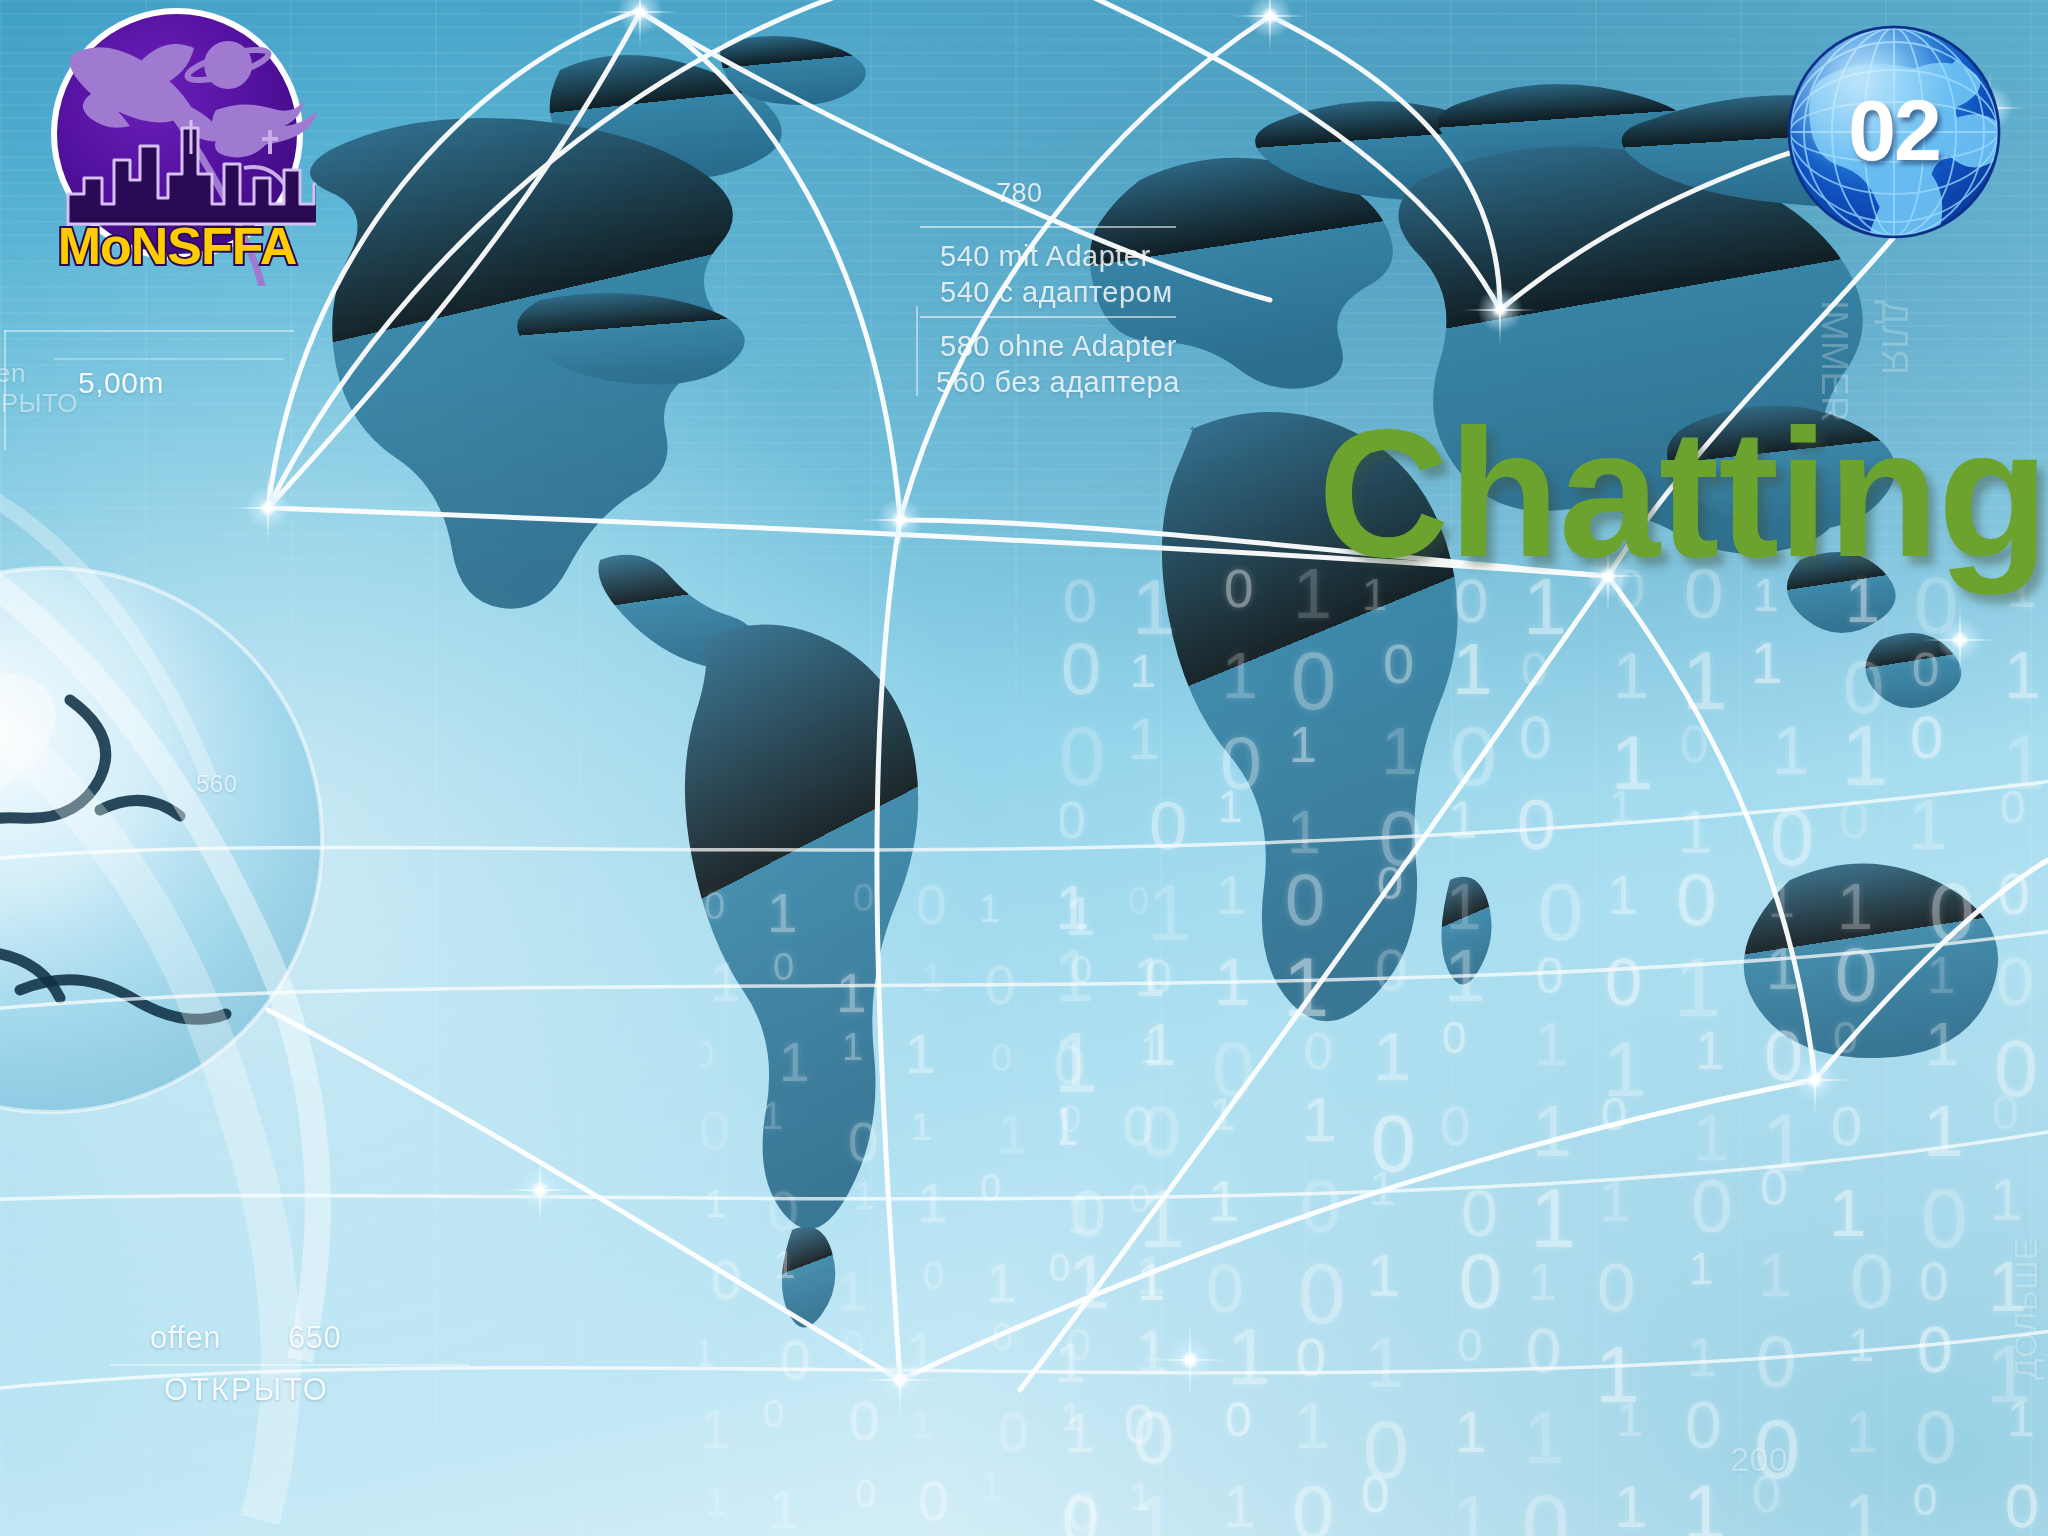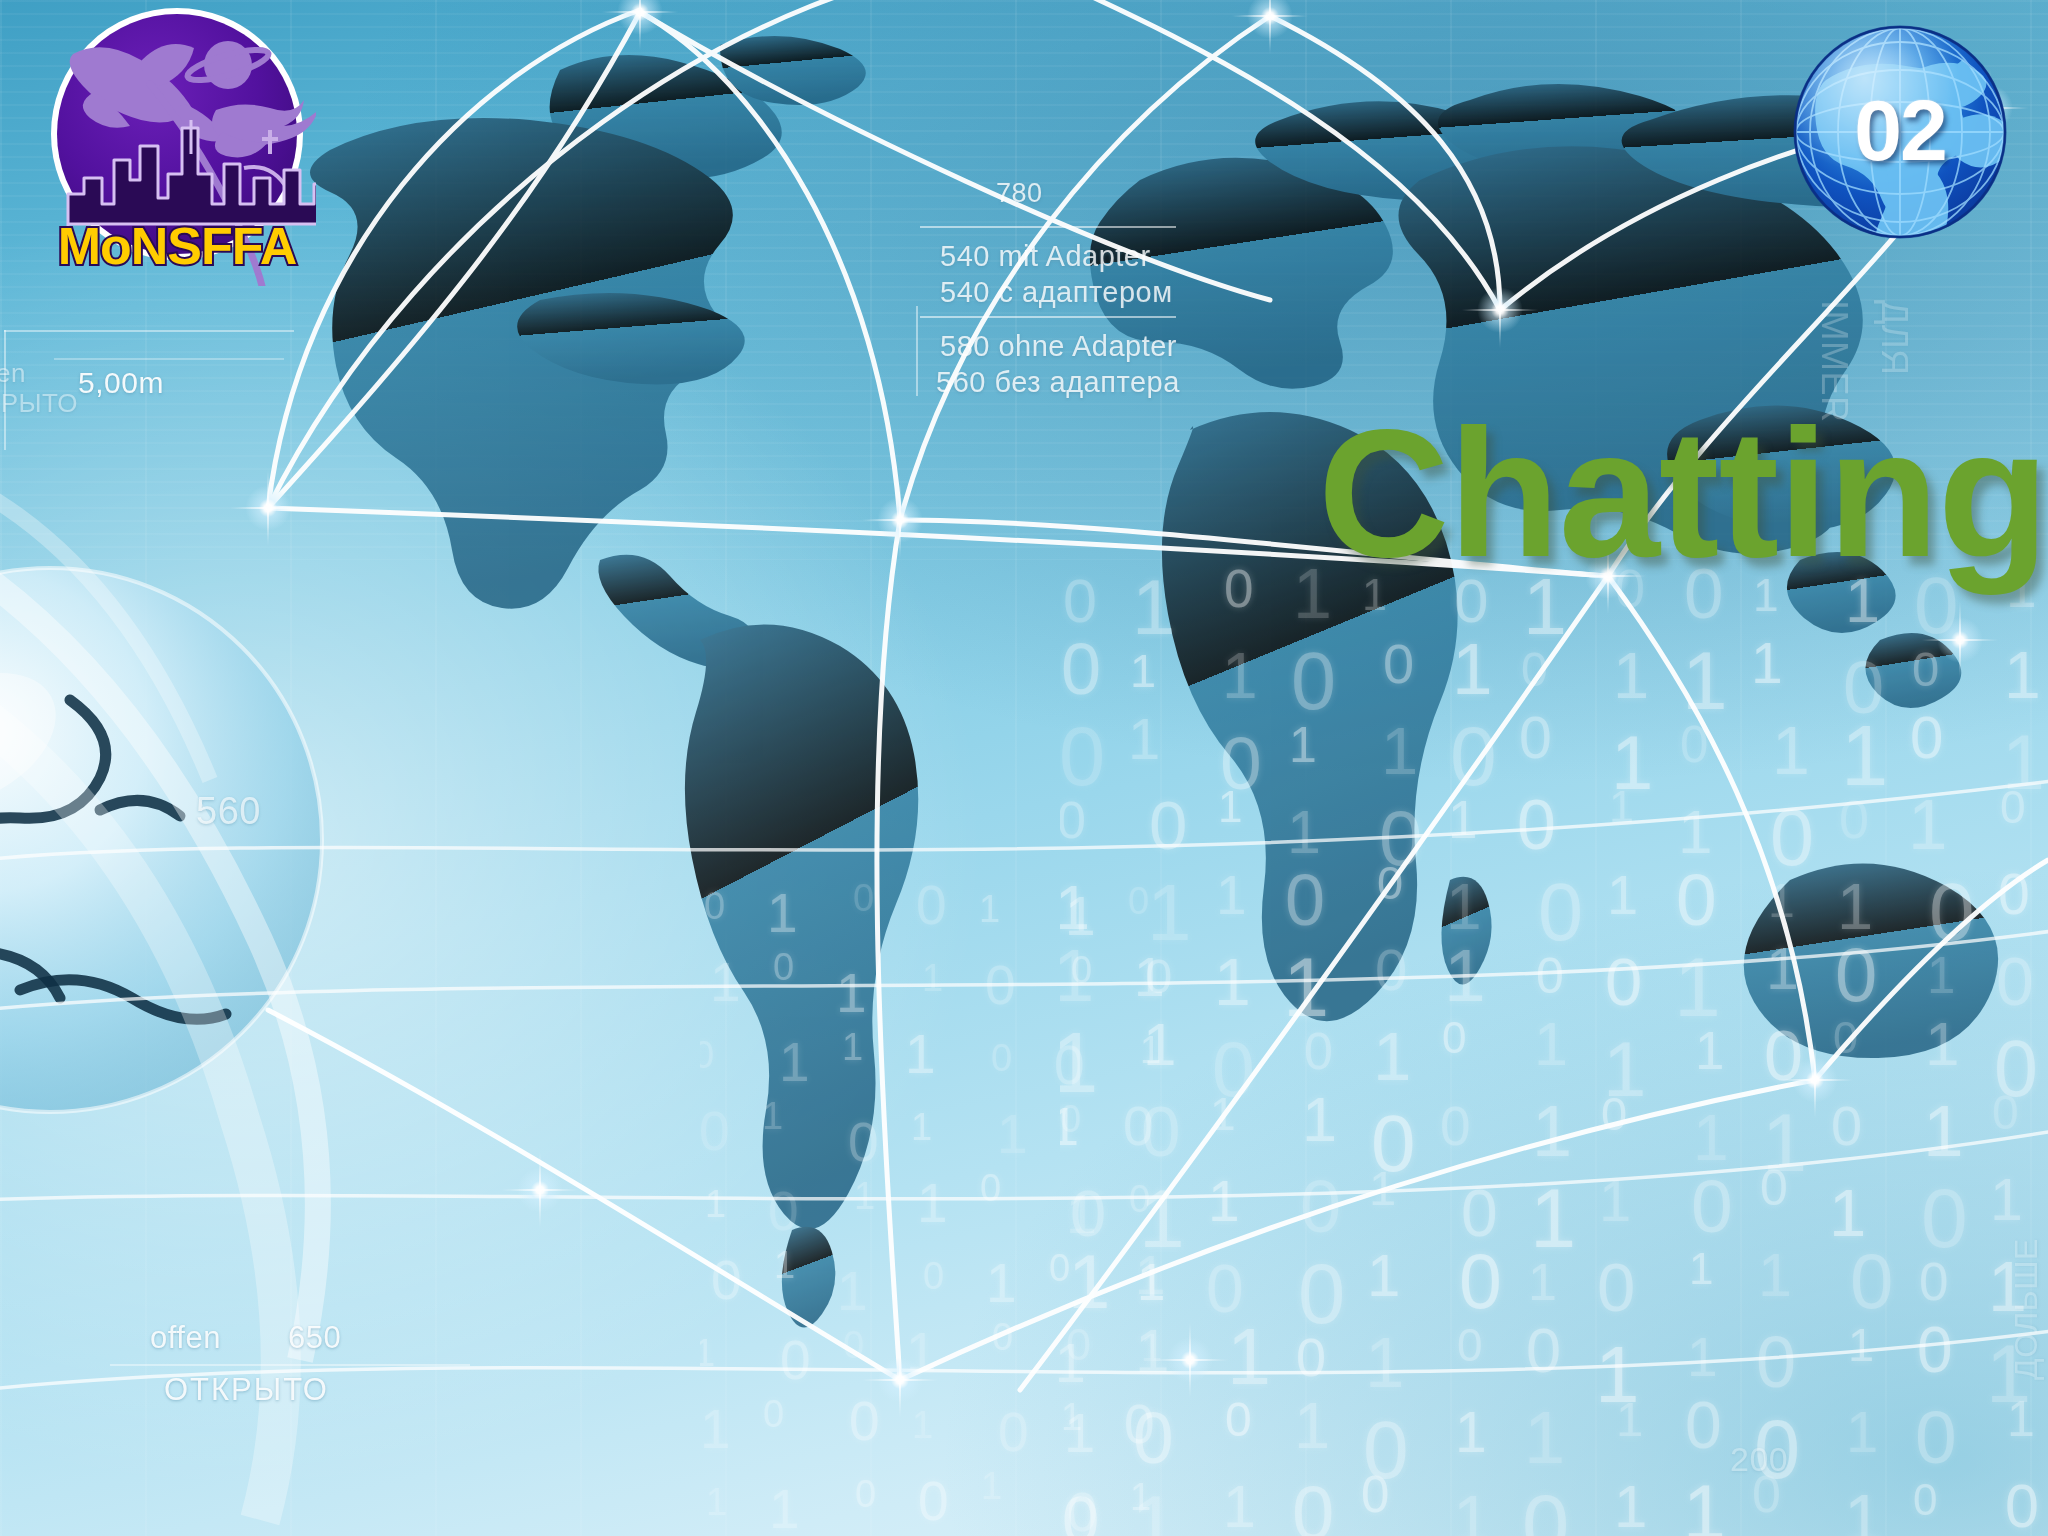--- a/index.html
+++ b/index.html
@@ -120,21 +120,21 @@
     position:absolute; background:rgba(255,255,255,.45); width:2px;
   }
 
   
   .logo {
     position:absolute; left:38px; top:8px; width:278px; height:278px;
   }
 
   
   .badge {
-    position:absolute; right:34px; top:18px; width:228px; height:228px;text-align:center;
+    position:absolute; right:40px; top:18px; width:228px; height:228px;text-align:center;
   }
   .badge-num {
     position:absolute; inset:0;
     display:flex; align-items:center; justify-content:center;
     font-family:"Liberation Sans", sans-serif;
     font-weight:bold; font-size:86px; color:#ffffff;
     letter-spacing:-2px;
     text-shadow: 3px 4px 5px rgba(0,30,80,.55), 0 0 2px rgba(255,255,255,.8);
     padding-bottom:4px;
   }
@@ -494,21 +494,21 @@
 
   <div class="tech-block" style="left:0px; top:330px;">
     <div class="tech-rule" style="left:4px; top:0px; width:290px; opacity:.8;"></div>
     <div class="tech-rule" style="left:54px; top:28px; width:230px; opacity:.55;"></div>
     <div class="tech-vrule" style="left:4px; top:0px; height:120px;"></div>
     <div class="tech-text" style="left:78px; top:36px; font-size:30px; color:rgba(255,255,255,.92);">5,00m</div>
     <div class="tech-text" style="left:-34px; top:28px; font-size:26px; opacity:.6;">offen</div>
     <div class="tech-text" style="left:-52px; top:58px; font-size:26px; opacity:.55;">ОТКРЫТО</div>
   </div>
 
-  <div class="tech-text" style="left:196px; top:770px; font-size:38px; opacity:.80;margin-top:20px;">560</div>
+  <div class="tech-text" style="left:196px; top:770px; font-size:24px; opacity:.80;">560</div>
 
   <div class="tech-block" style="left:150px; top:1320px;">
     <div class="tech-text" style="left:0; top:0; font-size:31px; color:rgba(255,255,255,.88);">offen</div>
     <div class="tech-text" style="left:138px; top:0; font-size:31px; color:rgba(255,255,255,.88);">650</div>
     <div class="tech-rule" style="left:-40px; top:44px; width:360px; opacity:.75;"></div>
     <div class="tech-text" style="left:14px; top:52px; font-size:31px; color:rgba(255,255,255,.88); letter-spacing:2px;">ОТКРЫТО</div>
   </div>
 
   <div class="tech-text" style="left:1855px; top:300px; font-size:36px; opacity:.30;
               transform:rotate(90deg); transform-origin:left top;">IMMER</div>

